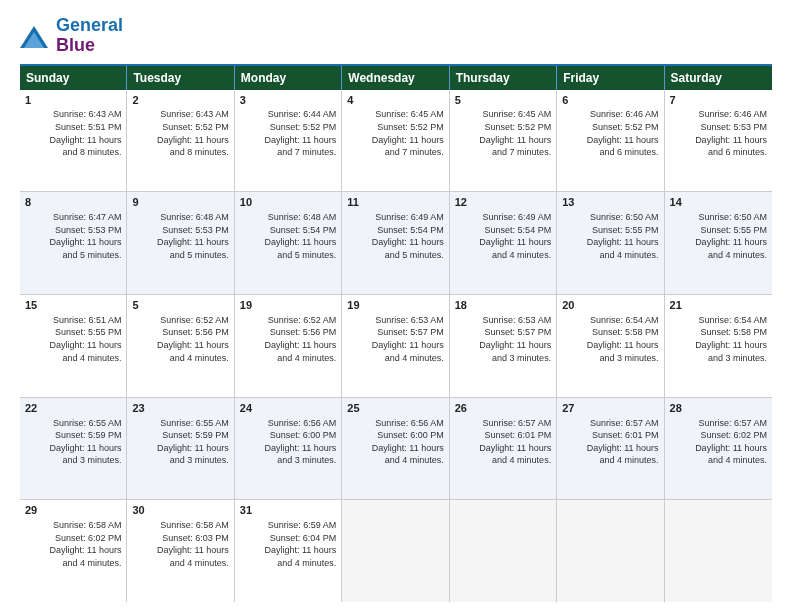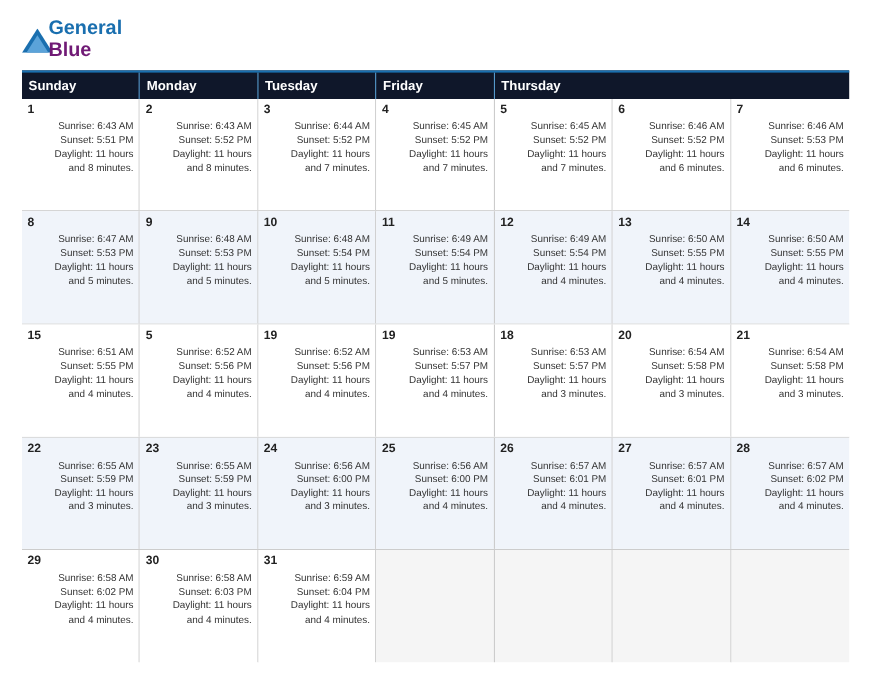--- a/index.html
+++ b/index.html
@@ -19,21 +19,21 @@
     }
     .header {
       display: flex;
       justify-content: space-between;
       align-items: flex-start;
       margin-bottom: 8px;
     }
     .logo {
       display: flex;
       align-items: center;
-      gap: 0;
+      gap: 12px;
     }
     .logo-text {
       font-size: 18px;
       color: #333;
       font-weight: bold;
       line-height: 1.1;
     }
     .logo-text span {
       color: #1a6faf;
     }
@@ -55,21 +55,21 @@
       margin-top: 2px;
     }
     .calendar {
       flex: 1;
       display: flex;
       flex-direction: column;
     }
     .cal-header-row {
       display: grid;
       grid-template-columns: repeat(7, 1fr);
-      background: #0f172a;
+      background: #14532d;
       border-radius: 0;
     }
     .cal-header-cell {
       color: #fff;
       font-weight: bold;
       font-size: 12px;
       padding: 5px 6px;
       text-align: left;
       border-right: 1px solid #5599cc;
     }
@@ -132,24 +132,26 @@
     </div>
     <div class="title-block">
       <div class="main-title"></div>
       <div class="sub-title"></div>
     </div>
   </div>
 
   <div class="calendar">
     <div class="cal-header-row border-top">
     <div class="cal-header-cell">Sunday</div>
+        <div class="cal-header-cell">Tuesday</div>
         <div class="cal-header-cell">Monday</div>
-        <div class="cal-header-cell">Tuesday</div>
+        <div class="cal-header-cell">Wednesday</div>
+        <div class="cal-header-cell">Thursday</div>
         <div class="cal-header-cell">Friday</div>
-        <div class="cal-header-cell">Thursday</div>
+        <div class="cal-header-cell">Saturday</div>
       </div>
     <div class="cal-body">
     <div class="cal-row">
           <div class="cal-cell">
             <div class="day-num">1</div>
             <div class="cell-text">Sunrise: 6:43 AM<br>Sunset: 5:51 PM<br>Daylight: 11 hours<br>and 8 minutes.</div>
           </div>
           <div class="cal-cell">
             <div class="day-num">2</div>
             <div class="cell-text">Sunrise: 6:43 AM<br>Sunset: 5:52 PM<br>Daylight: 11 hours<br>and 8 minutes.</div>

